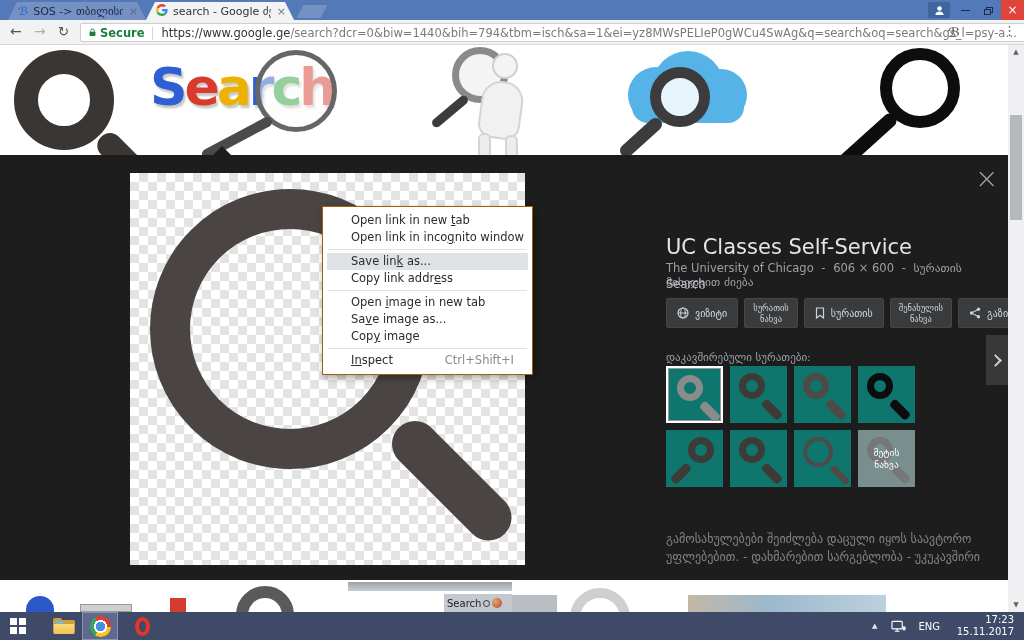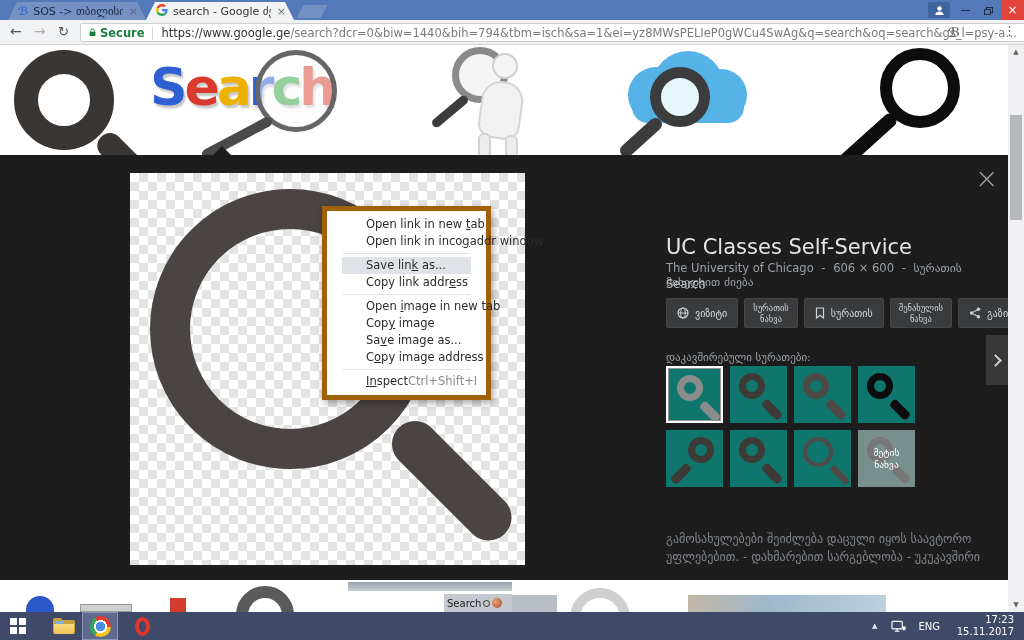--- a/index.html
+++ b/index.html
@@ -96,22 +96,22 @@
   .tile .overlay { position:absolute; inset:0; background:rgba(150,150,150,.78); color:#fff;
                    display:flex; flex-direction:column; align-items:center; justify-content:center;
                    font-size:9.5px; line-height:1.25; }
   .p-footer { position:absolute; left:666px; top:375px; width:322px; font-size:12px; color:#7e8389; line-height:1.5; }
   .chev-btn { position:absolute; left:986px; top:180px; width:22px; height:50px; background:#383838;
               display:flex; align-items:center; justify-content:center; }
   .chev { width:9px; height:9px; border-right:2px solid #cfcfcf; border-top:2px solid #cfcfcf;
           transform:rotate(45deg); margin-right:3px; }
 
   
-  .ctx { position:absolute; left:322px; top:206px; width:169px; background:#fff; border:5px solid #a16207;
-         box-shadow:2px 3px 7px rgba(0,0,0,.35); padding:5px 15px; z-index:50; font-size:11.5px; color:#2b2b2b; }
+  .ctx { position:absolute; left:322px; top:206px; width:211px; background:#fff; border:1px solid #a16207;
+         box-shadow:2px 3px 7px rgba(0,0,0,.35); padding:5px 4px; z-index:50; font-size:11.5px; color:#2b2b2b; }
   .ctx .item { height:17px; line-height:17px; padding:0 14px 0 24px; display:flex; white-space:nowrap; }
   .ctx .item.hl { background:#dfe3e8; }
   .ctx .item u { text-decoration:underline; }
   .ctx .sc { margin-left:auto; color:#8a8a8a; }
   .ctx hr { border:none; border-top:1px solid #e2e2e2; margin:3px 1px; }
 
   
   .strip-bottom { position:absolute; left:0; top:580px; width:1008px; height:32px; background:#fff; overflow:hidden; }
 
   
@@ -372,41 +372,38 @@
     <div class="chev-btn">
       <span class="chev"></span>
     </div>
   </div>
 
   <div class="ctx">
     <div class="item">
         <span><span>Open link in new </span><u>t</u><span>ab</span></span>
       </div>
     <div class="item">
-        <span><span>Open link in inco</span><u>g</u><span>addr window</span></span>
+        <span><span>Open link in inco</span><u>g</u><span>nito window</span></span>
       </div>
     <hr>
     <div class="item hl">
         <span><span>Save lin</span><u>k</u><span> as...</span></span>
       </div>
     <div class="item">
         <span><span>Copy link addr</span><u>e</u><span>ss</span></span>
       </div>
     <hr>
     <div class="item">
         <span><span>Open </span><u>i</u><span>mage in new tab</span></span>
       </div>
     <div class="item">
+        <span><span>Sa</span><u>v</u><span>e image as...</span></span>
+      </div>
+    <div class="item">
         <span><span>Cop</span><u>y</u><span> image</span></span>
-      </div>
-    <div class="item">
-        <span><span>Sa</span><u>v</u><span>e image as...</span></span>
-      </div>
-    <div class="item">
-        <span><span>C</span><u>o</u><span>py image address</span></span>
       </div>
     <hr>
     <div class="item">
         <span><u>I</u><u style="text-decoration:underline">n</u><span>spect</span></span>
         <span class="sc">Ctrl+Shift+I</span>
       </div>
   </div>
 
   <div class="strip-bottom">
     <div style="position:absolute; left:26px; top:16px; width:28px; height:16px; background:#2b57c8; border-radius:14px 14px 0 0;"></div>

